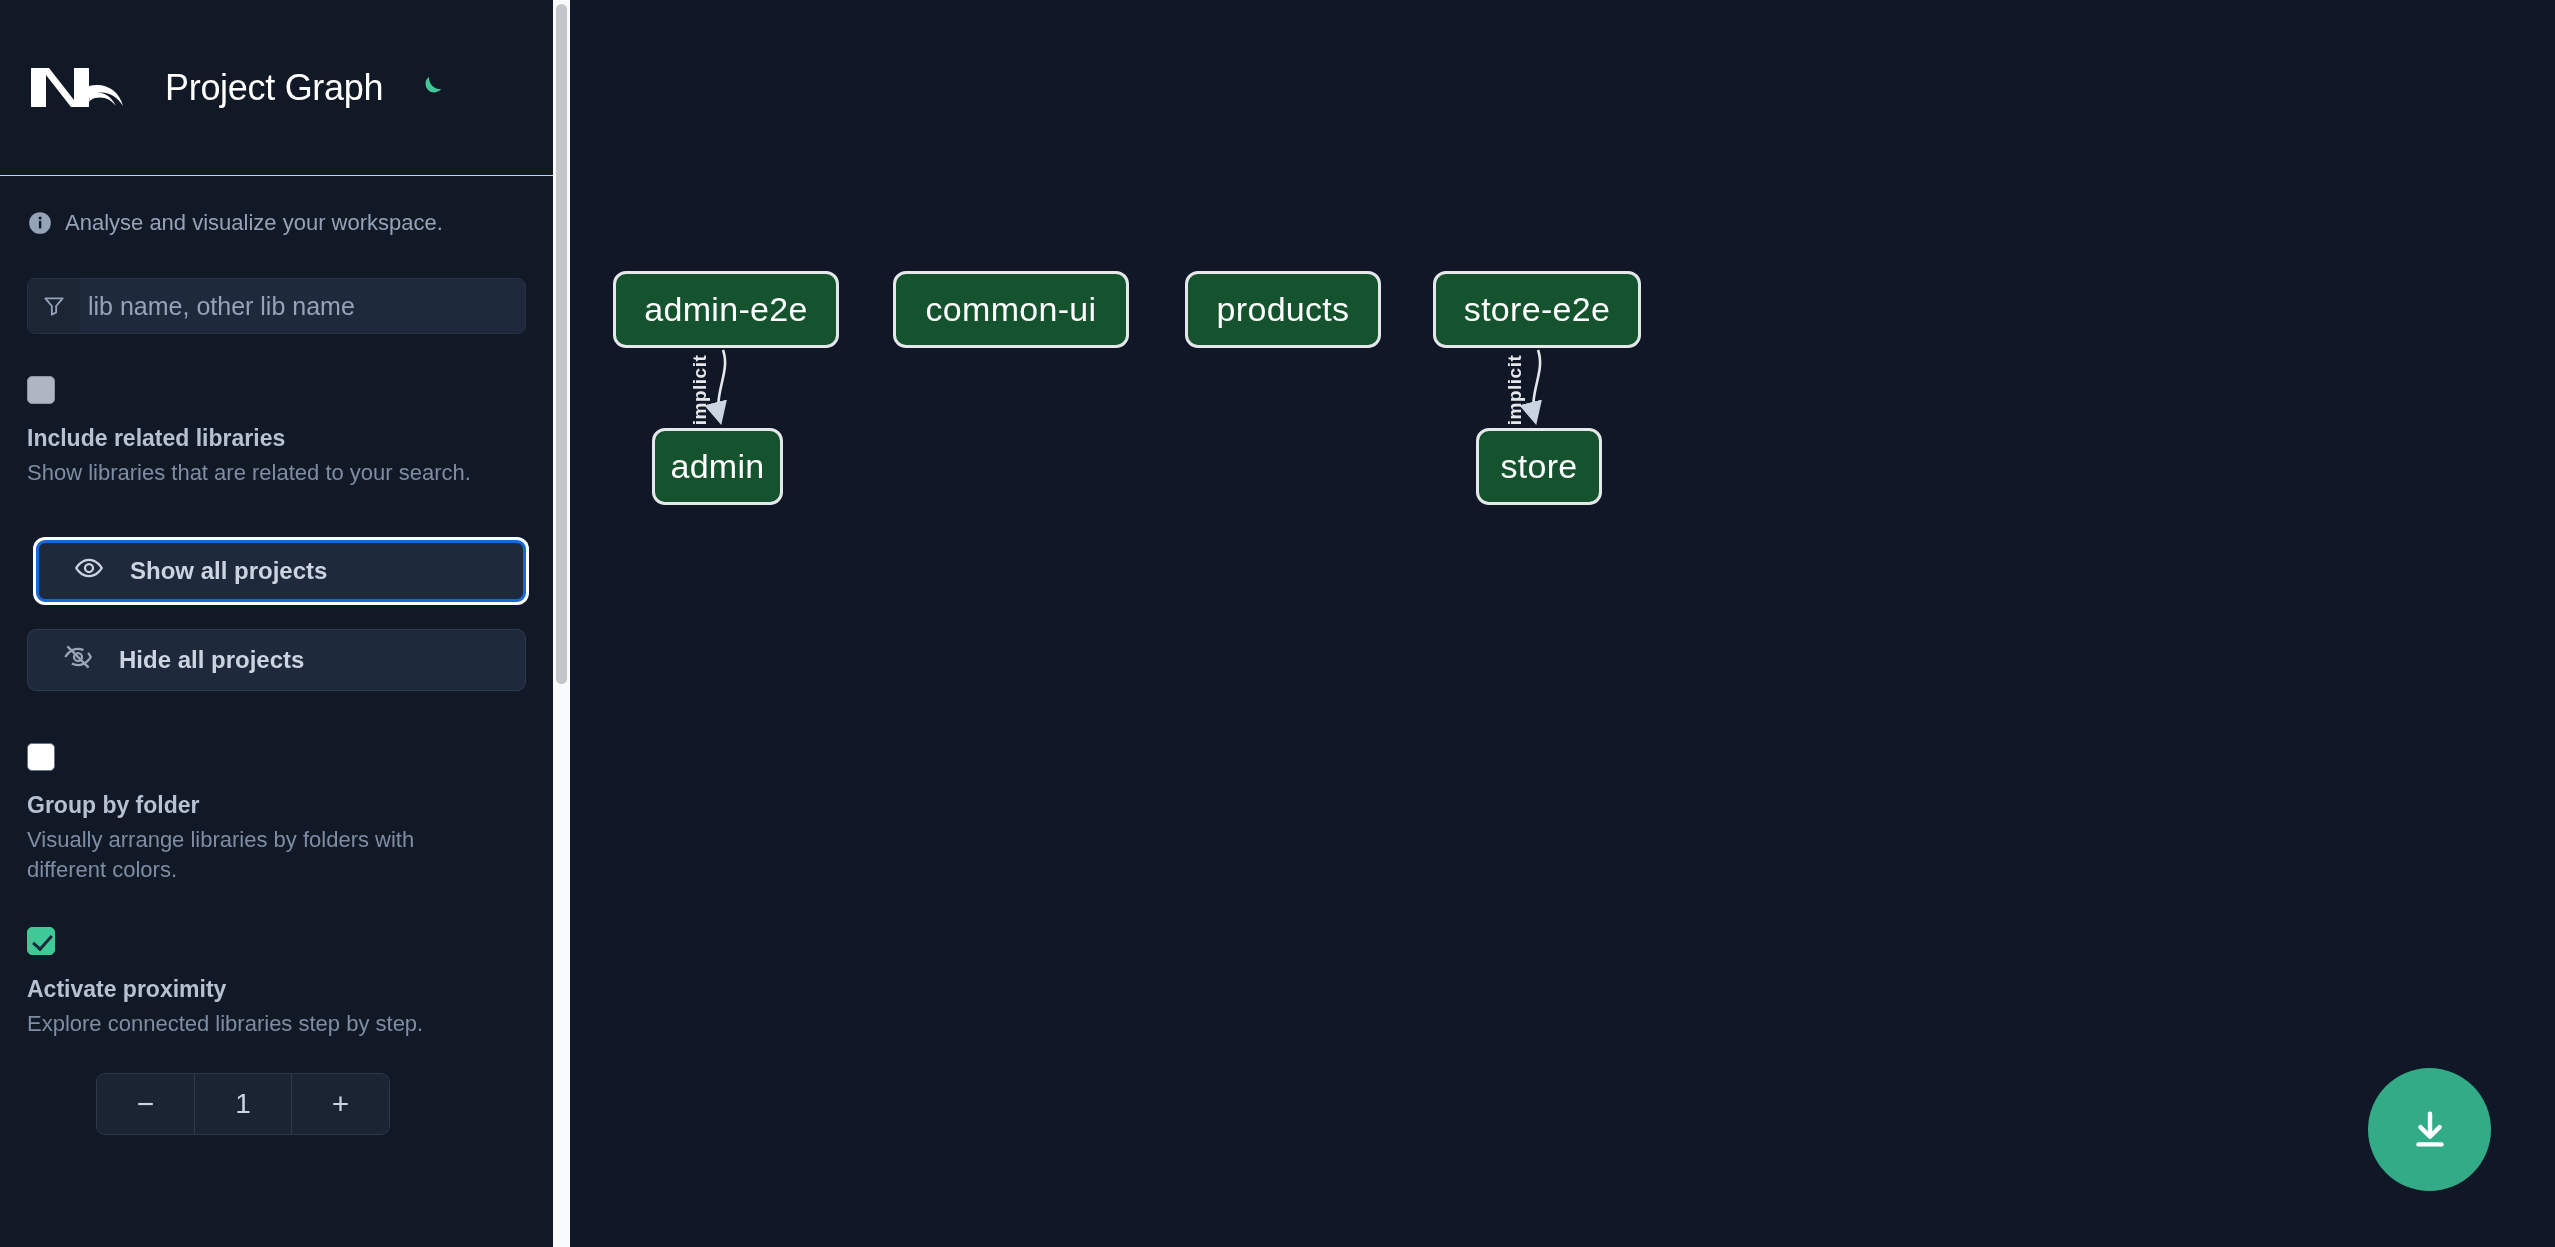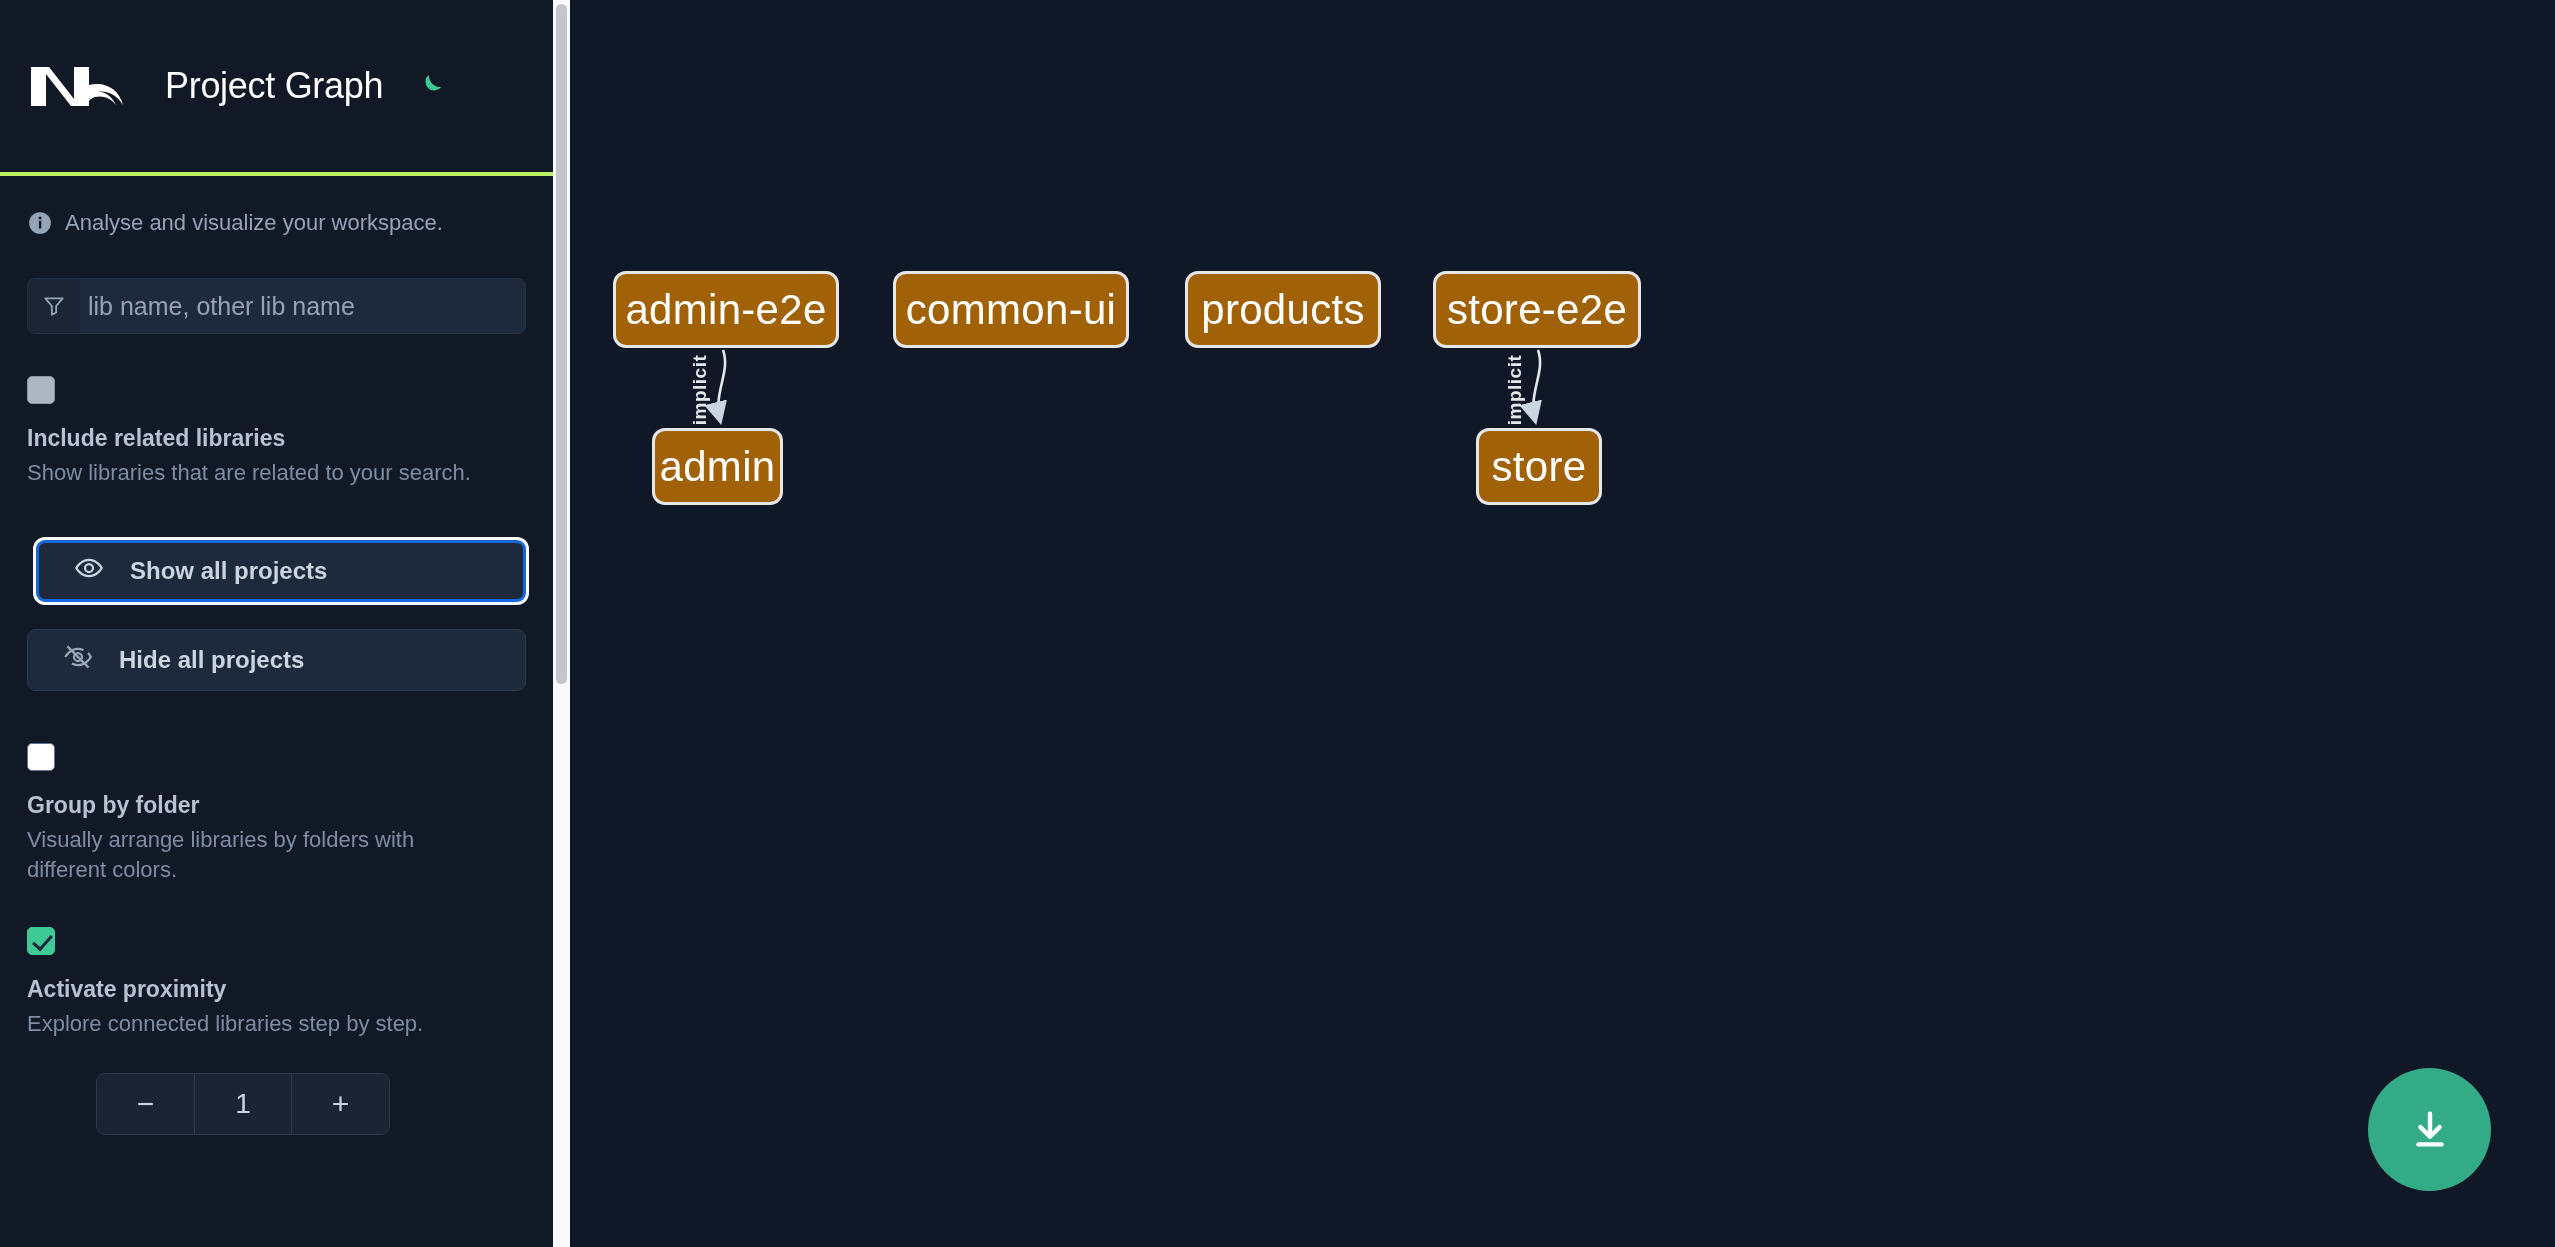--- a/index.html
+++ b/index.html
@@ -21,21 +21,21 @@
   }
   .sidebar-scroll {
     width: 553px; height: 1247px;
     overflow: hidden;
     position: relative;
   }
   .brand {
     height: 176px;
     display: flex; align-items: center;
     padding-left: 27px;
-    border-bottom: 4px solid #bef264;
+    border-bottom: 1px solid #bef264;
   }
   .nx-logo { width: 100px; height: 55px; flex: 0 0 100px; }
   .brand-title {
     color: #ffffff;
     font-size: 36px;
     font-weight: 500;
     margin-left: 38px;
     letter-spacing: -0.3px;
     white-space: nowrap;
   }
@@ -194,28 +194,28 @@
 
   
   .graph {
     flex: 1;
     position: relative;
     background: #101827;
     overflow: hidden;
   }
   .node {
     position: absolute;
-    background: #a16207;
+    background: #14532d;
     border: 3px solid #e5e7eb;
     border-radius: 13px;
     display: flex;
     align-items: center;
     justify-content: center;
     color: #ffffff;
-    font-size: 42px;
+    font-size: 34px;
     letter-spacing: 0.3px;
     cursor: pointer;
     white-space: nowrap;
   }
   .edge-label {
     position: absolute;
     color: #e5e7eb;
     font-size: 19px;
     font-weight: bold;
     transform: rotate(-90deg);

